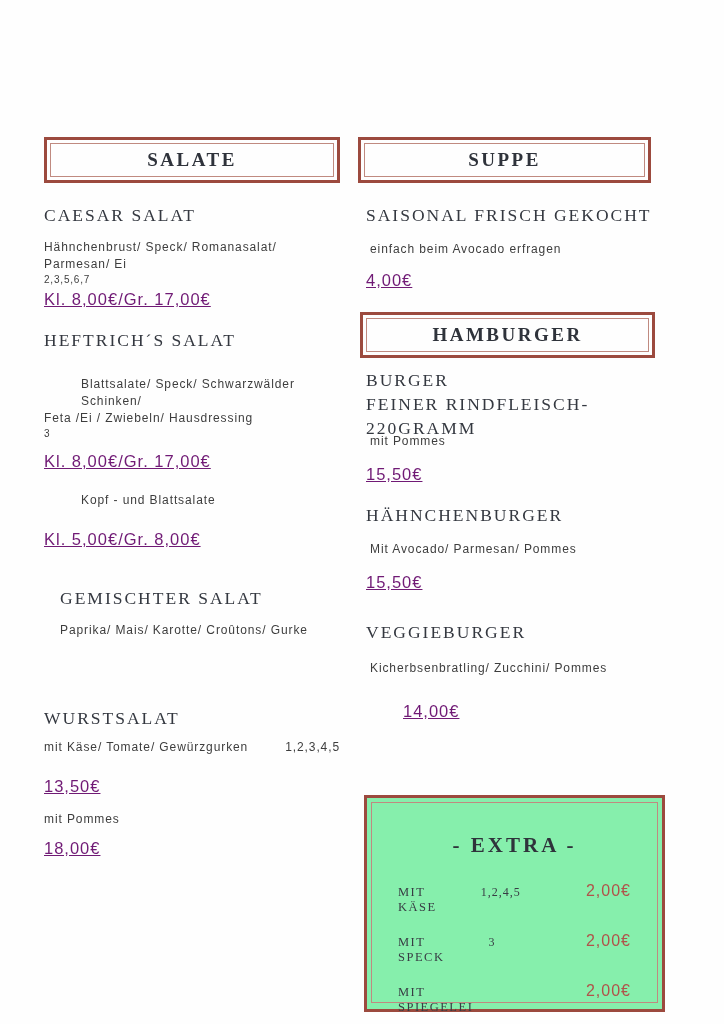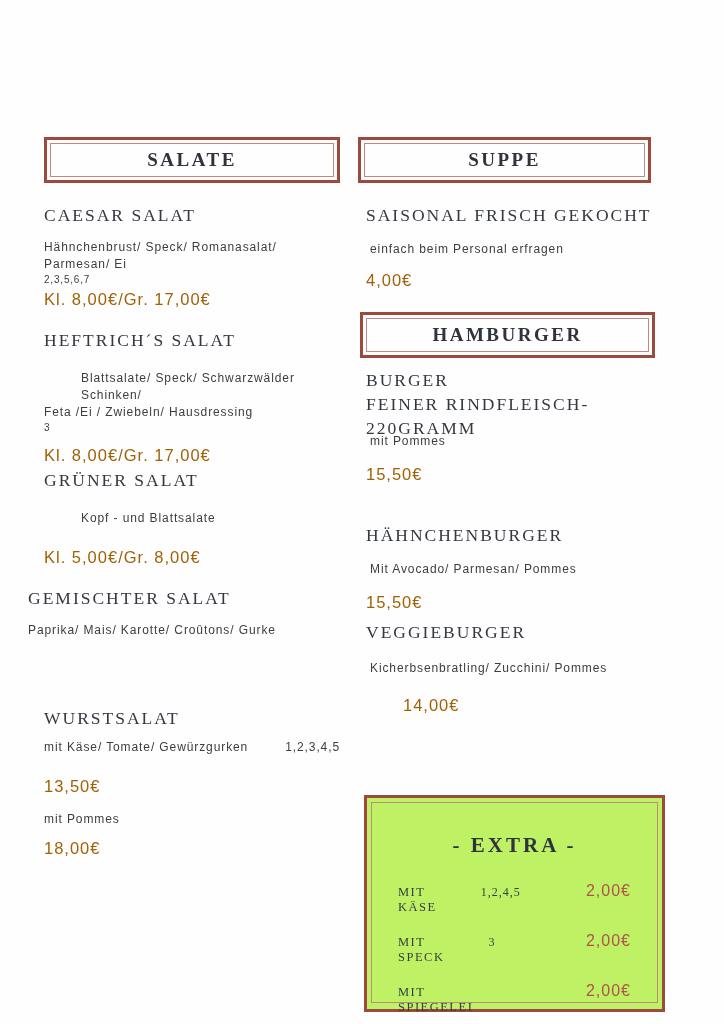--- a/index.html
+++ b/index.html
@@ -53,44 +53,45 @@
   }
   .item-allergens {
     font-size: 10px;
     letter-spacing: 0.8px;
     color: #3d3d3d;
     line-height: 14px;
   }
   .item-price {
     font-size: 16.5px;
     letter-spacing: 1px;
-    color: #a16207;
+    color: #701a75;
     line-height: 21px;
+    text-decoration: underline;
   }
   .desc-row { display: flex; justify-content: space-between; align-items: flex-start; }
 
   .mt2  { margin-top: 2px; }
   .mt8  { margin-top: 20px; }
   .mt9  { margin-top: 9px; }
   .mt10 { margin-top: 10px; }
   .mt12 { margin-top: 12px; }
   .mt14 { margin-top: 14px; }
   .mt16 { margin-top: 16px; }
-  .mt18 { margin-top: 18px; padding-left: 37px; }
+  .mt18 { margin-top: 24px; padding-left: 37px; }
   .mt20 { margin-top: 20px; }
   .overlap { margin-top: -7px; }
   .indent { padding-left: 4px; }
 
   
   .extra-box {
     position: absolute;
     left: 364px; top: 795px;
     width: 301px; height: 217px;
     border: 3px solid #9c4a3e;
-    background: #bef264;
+    background: #86efac;
   }
   .extra-inner {
     border: 1px solid #c08a80;
     margin: 4px;
     height: 201px;
     padding: 30px 26px 0 26px;
   }
   .extra-title {
     font-family: "Liberation Serif", serif;
     font-weight: 700;
@@ -148,26 +149,25 @@
 
   <div class="menu-item" style="left:44px; top:328px;">
     <div class="item-name">HEFTRICH´S SALAT</div>
     <div class="item-desc mt18">Blattsalate/ Speck/ Schwarzwälder Schinken/</div>
     <div class="item-desc">Feta /Ei / Zwiebeln/ Hausdressing</div>
     <div class="item-allergens">3</div>
     <div class="item-price mt10">Kl. 8,00€/Gr. 17,00€</div>
   </div>
 
   <div class="menu-item" style="left:44px; top:468px;">
-    <div class="item-name">GRÜNER SALAT</div>
     <div class="item-desc mt18">Kopf - und Blattsalate</div>
     <div class="item-price mt8">Kl. 5,00€/Gr. 8,00€</div>
   </div>
 
-  <div class="menu-item" style="left:28px; top:586px;">
+  <div class="menu-item" style="left:60px; top:586px;">
     <div class="item-name">GEMISCHTER SALAT</div>
     <div class="item-desc mt12">Paprika/ Mais/ Karotte/ Croûtons/ Gurke</div>
   </div>
 
   <div class="menu-item" style="left:44px; top:706px;">
     <div class="item-name">WURSTSALAT</div>
     <div class="desc-row mt9">
       <span class="item-desc">mit Käse/ Tomate/ Gewürzgurken</span>
       <span class="item-desc">1,2,3,4,5</span>
     </div>
@@ -177,39 +177,39 @@
   </div>
 
   <div class="section-box" style="left:358px; top:137px; width:293px;">
     <div class="inner">
       <span class="section-title">SUPPE</span>
     </div>
   </div>
 
   <div class="menu-item" style="left:366px; top:203px;">
     <div class="item-name">SAISONAL FRISCH GEKOCHT</div>
-    <div class="item-desc mt14 indent">einfach beim Personal erfragen</div>
+    <div class="item-desc mt14 indent">einfach beim Avocado erfragen</div>
     <div class="item-price mt12">4,00€</div>
   </div>
 
   <div class="section-box" style="left:360px; top:312px; width:295px;">
     <div class="inner">
       <span class="section-title">HAMBURGER</span>
     </div>
   </div>
 
   <div class="menu-item" style="left:366px; top:368px;">
     <div class="item-name">BURGER</div>
     <div class="item-name">FEINER RINDFLEISCH-</div>
     <div class="item-name">220GRAMM</div>
     <div class="item-desc overlap indent">mit Pommes</div>
     <div class="item-price mt14">15,50€</div>
   </div>
 
-  <div class="menu-item" style="left:366px; top:503px;margin-top:20px;">
+  <div class="menu-item" style="left:366px; top:503px;">
     <div class="item-name">HÄHNCHENBURGER</div>
     <div class="item-desc mt14 indent">Mit Avocado/ Parmesan/ Pommes</div>
     <div class="item-price mt14">15,50€</div>
   </div>
 
   <div class="menu-item" style="left:366px; top:620px;">
     <div class="item-name">VEGGIEBURGER</div>
     <div class="item-desc mt16 indent">Kicherbsenbratling/ Zucchini/ Pommes</div>
     <div class="item-price mt18">14,00€</div>
   </div>

